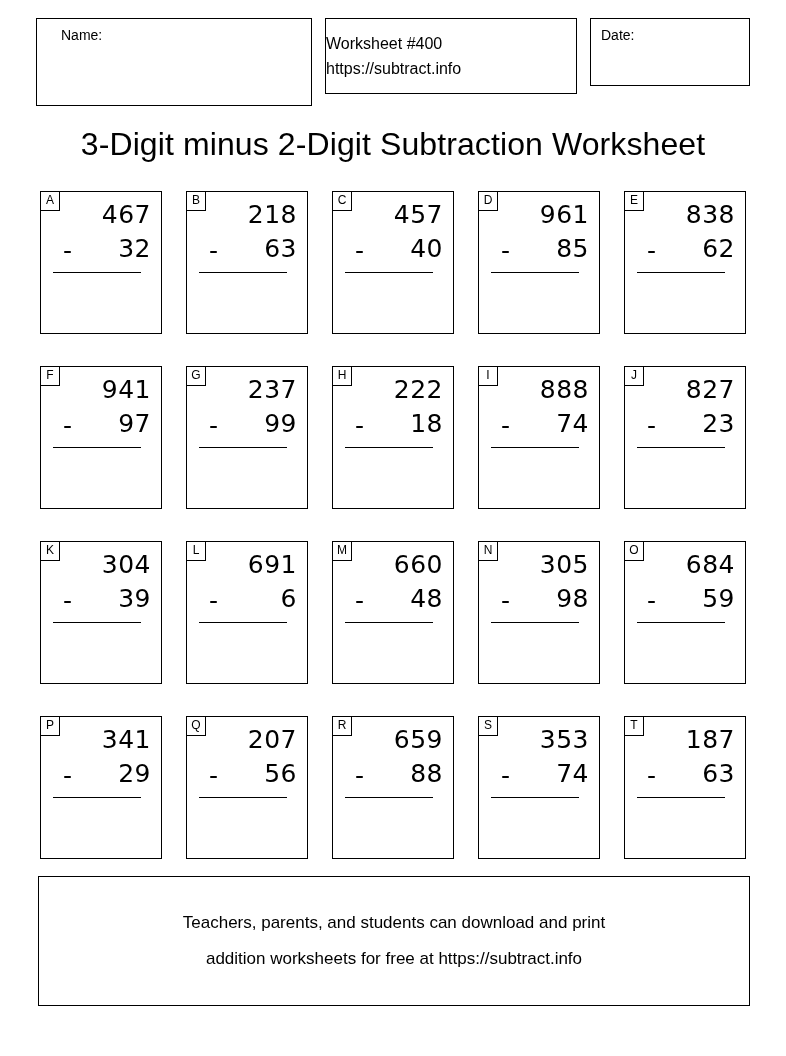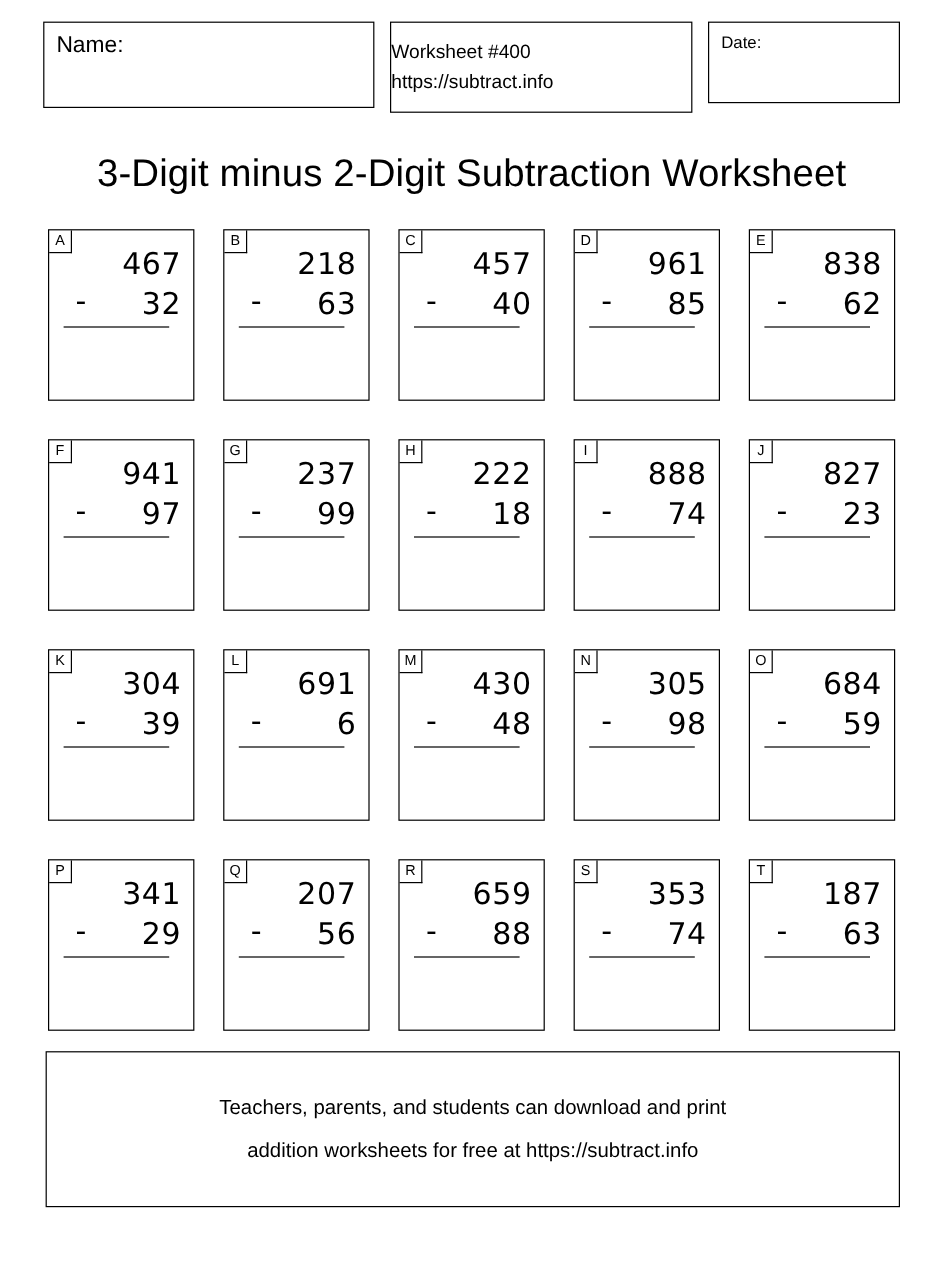--- a/index.html
+++ b/index.html
@@ -25,25 +25,25 @@
 
   
   .header-row {
     display: flex;
     align-items: flex-start;
     justify-content: space-between;
     height: 78px;
   }
   .name-box {
     width: 276px;
-    height: 72px;
+    height: 88px;
     border: 1.5px solid #000;
     box-sizing: border-box;
-    padding: 8px 10px;
-    font-size: 19px;
+    padding: 8px 24px;
+    font-size: 14px;
   }
   .info-box {
     width: 252px;
     height: 76px;
     border: 1.5px solid #000;
     box-sizing: border-box;
     display: flex;
     flex-direction: column;
     align-items: flex-start;
     justify-content: center;
@@ -103,21 +103,21 @@
     position: absolute;
     top: 8px;
     left: 0;
     right: 10px;
     font-size: 25px;
     font-family: "DejaVu Sans", sans-serif;
   }
   .row {
     display: flex;
     justify-content: flex-end;
-    align-items: flex-end;
+    align-items: flex-start;
     height: 34px;
   }
   .op {
     position: absolute;
     left: 22px;
     font-size: 25px;
     line-height: 34px;
   }
   .num {
     text-align: right;
@@ -332,21 +332,21 @@
             <span class="num">6</span>
           </div>
         <div class="rule"></div>
       </div>
     </div>
 
     <div class="problem">
       <div class="label">M</div>
       <div class="calc">
         <div class="row">
-            <span class="num">430</span>
+            <span class="num">660</span>
           </div>
         <div class="row">
             <span class="op">-</span>
             <span class="num">48</span>
           </div>
         <div class="rule"></div>
       </div>
     </div>
 
     <div class="problem">

